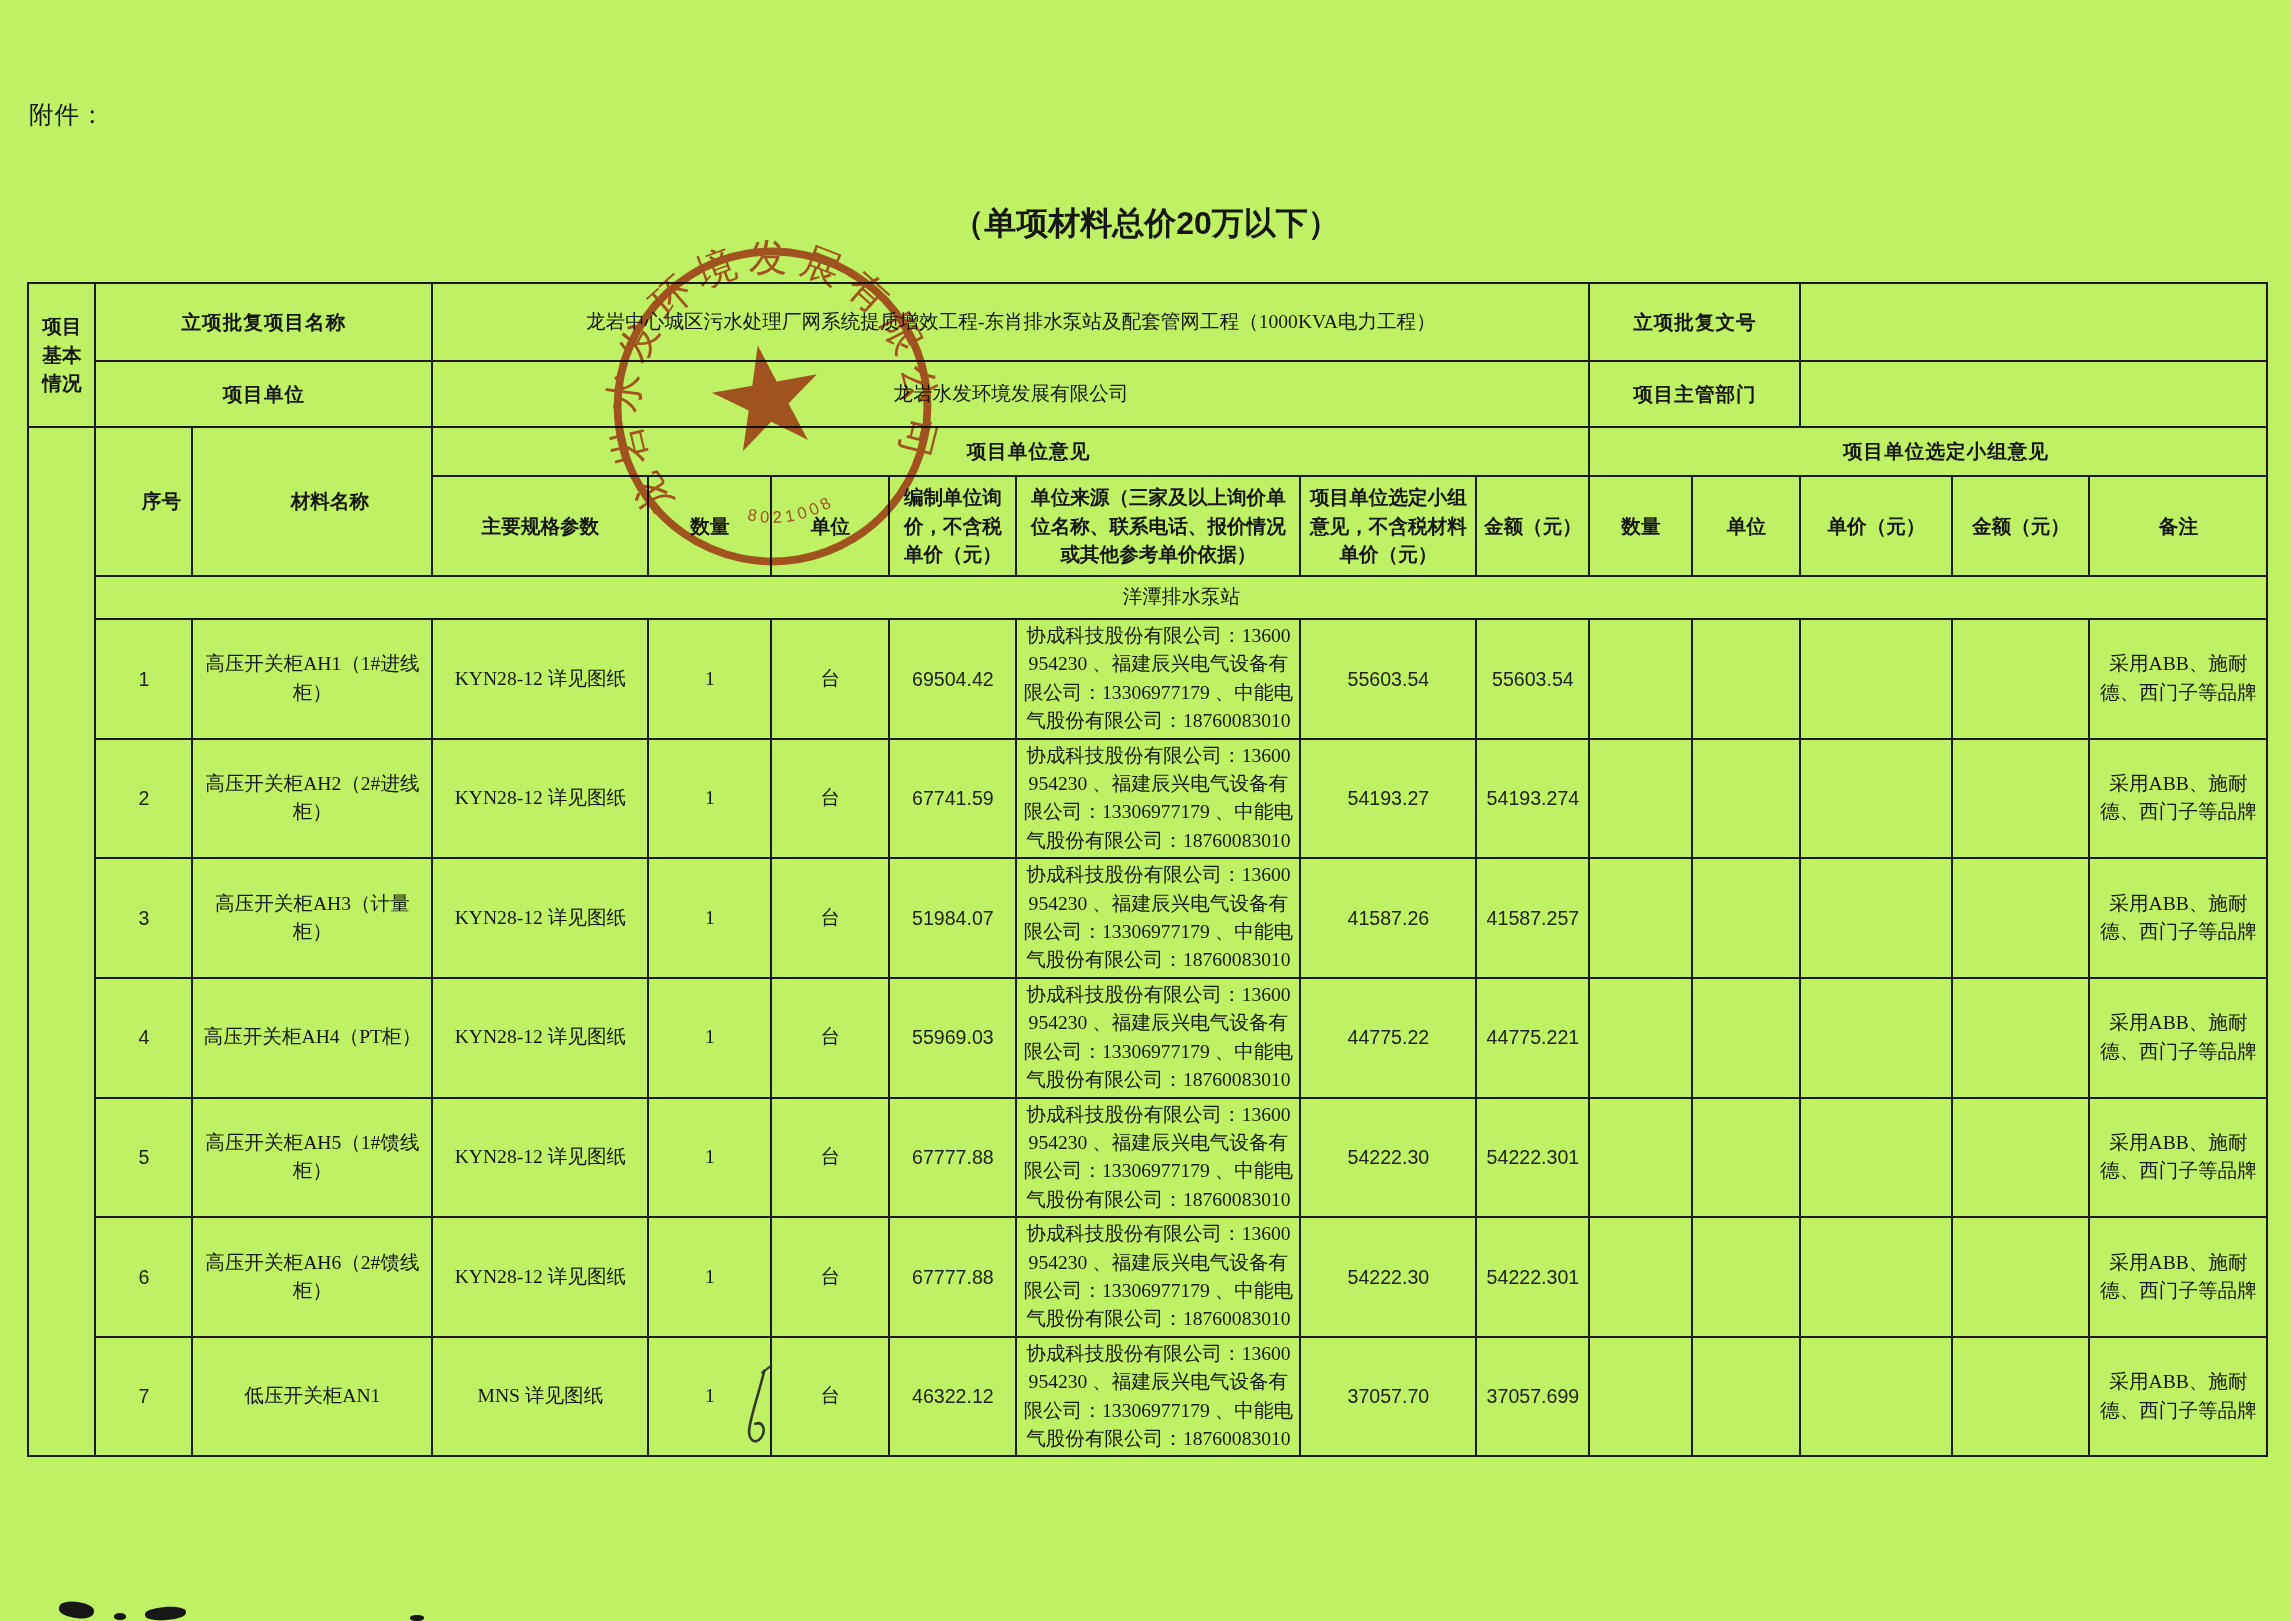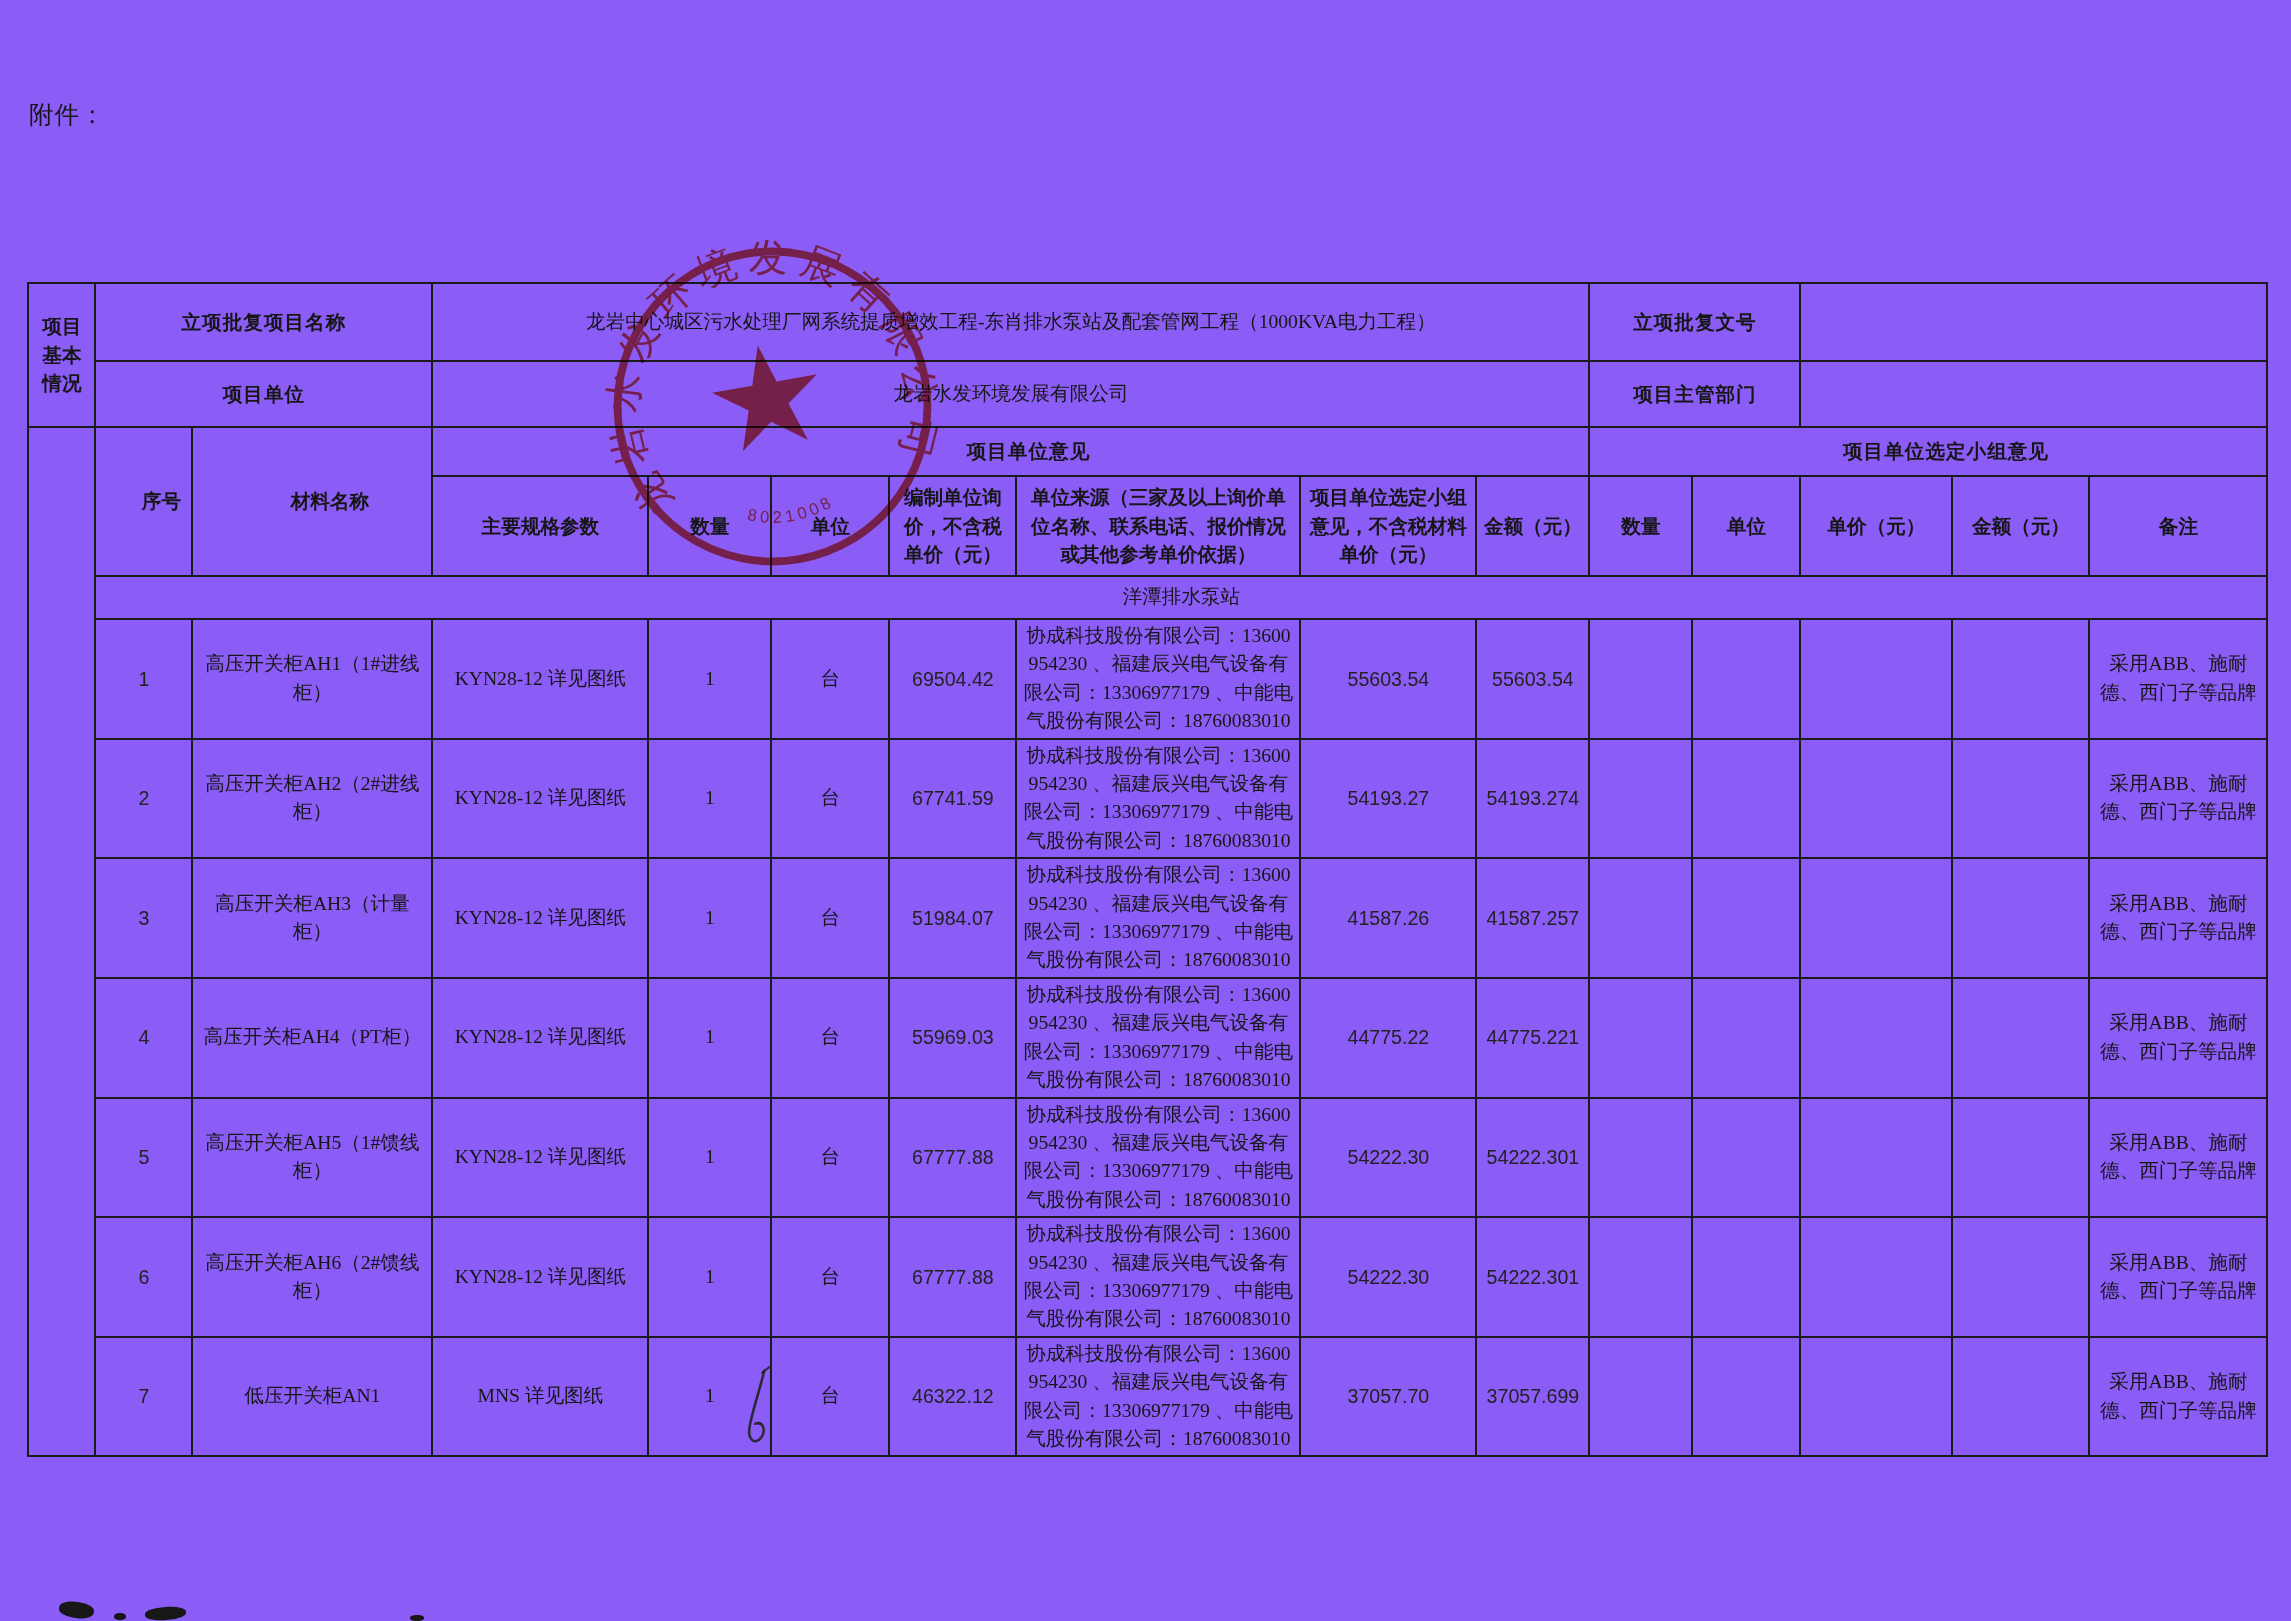--- a/index.html
+++ b/index.html
@@ -1,18 +1,18 @@
 <!DOCTYPE html>
 <html><head>
 <meta charset="utf-8">
 <style>
   html,body { margin:0; padding:0; background:#9a9a9a; }
   .page {
     position:relative; width:2292px; height:1621px;
-    background:#8b5cf6; overflow:hidden;
+    background:#bef264; overflow:hidden;
     font-family:"Liberation Serif", serif; color:#161616;
   }
   .attach {
     position:absolute; left:29px; top:98px;
     font-size:24.5px; letter-spacing:1px;
     font-family:"Liberation Serif", serif;
   }
   .titleblock { position:absolute; left:0; top:196px; width:2292px; text-align:center; }
   .title1 { font-size:36px; font-weight:bold; letter-spacing:1px; font-family:"Liberation Sans", sans-serif; }
   .title2 { font-size:32px; font-weight:bold; margin-top:5.9px; font-family:"Liberation Sans", sans-serif; }
@@ -51,20 +51,21 @@
   .smudge { position:absolute; background:#171717; border-radius:45%; }
 </style>
 </head>
 <body>
 
 <div class="page">
 
   <div class="attach">附件：</div>
 
   <div class="titleblock">
+    <div class="title2">（单项材料总价20万以下）</div>
   </div>
 
   <table class="doc">
     <colgroup>
       <col style="width:67px">
         <col style="width:97px">
         <col style="width:240px">
         <col style="width:216px">
       <col style="width:123px">
         <col style="width:118px">

